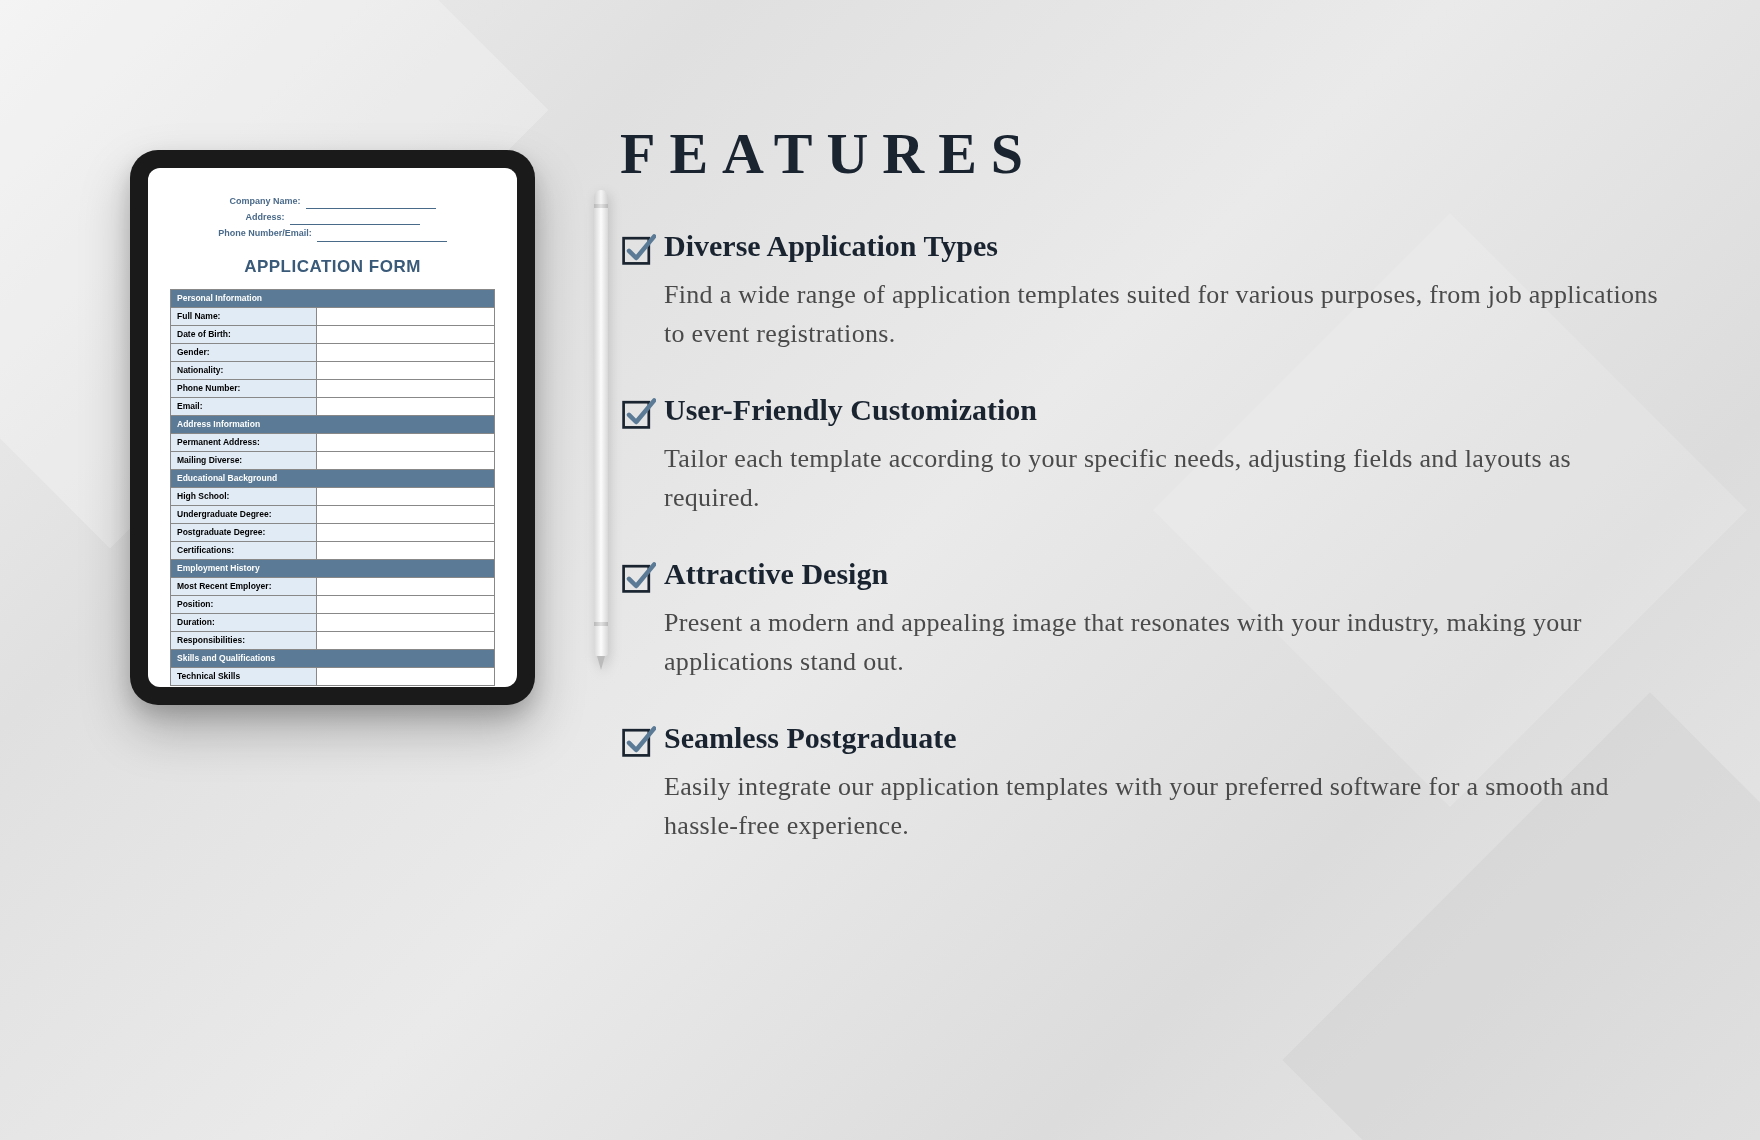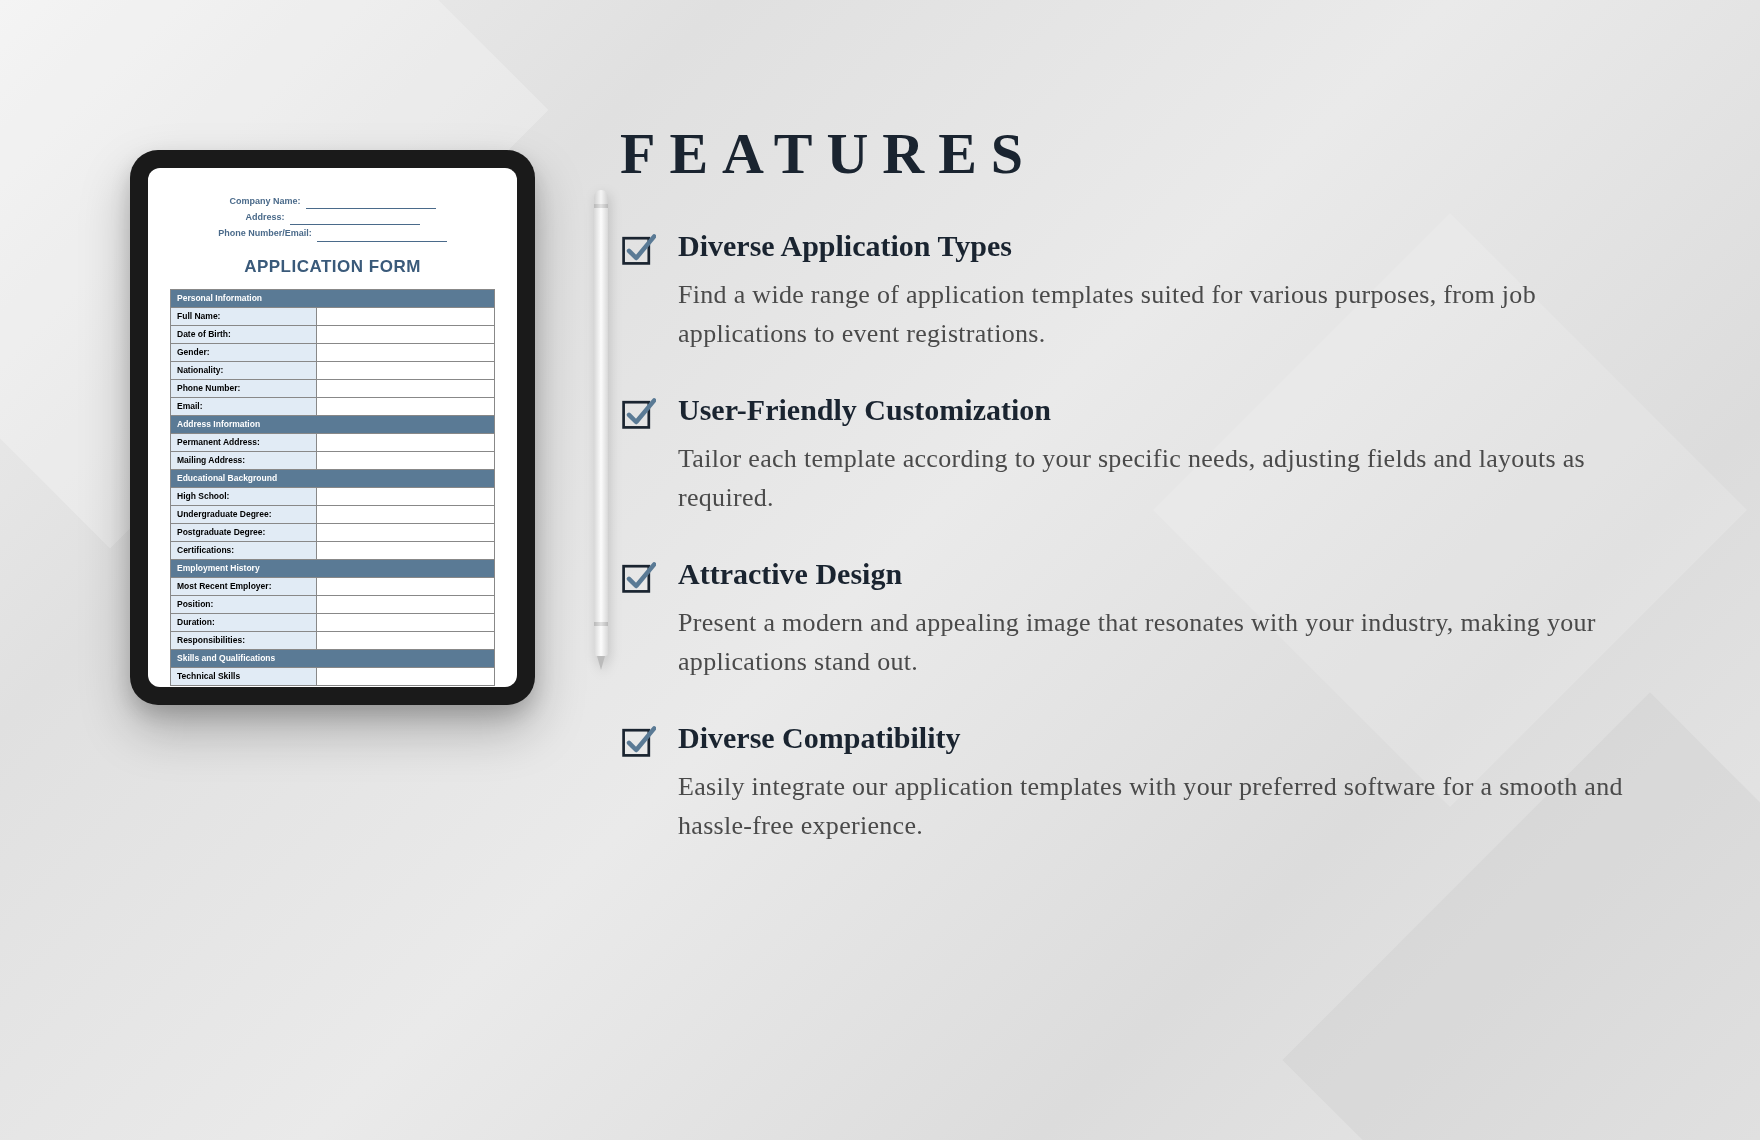--- a/index.html
+++ b/index.html
@@ -128,21 +128,21 @@
 }
 .features-heading {
   font-size: 58px;
   font-weight: 800;
   letter-spacing: 14px;
   color: #1a2430;
   margin-bottom: 42px;
 }
 .feature-item {
   display: flex;
-  gap: 22px;
+  gap: 8px;
   margin-bottom: 40px;
 }
 .check-icon {
   flex-shrink: 0;
   width: 36px;
   height: 36px;
   margin-top: 2px;
 }
 .feature-content { flex: 1; }
 .feature-title {
@@ -217,21 +217,21 @@
                 <td></td>
               </tr>
               <tr class="section-header">
                 <td colspan="2">Address Information</td>
               </tr>
               <tr class="field-row">
                 <td>Permanent Address:</td>
                 <td></td>
               </tr>
               <tr class="field-row">
-                <td>Mailing Address:</td>
+                <td>Mailing Diverse:</td>
                 <td></td>
               </tr>
               <tr class="section-header">
                 <td colspan="2">Educational Background</td>
               </tr>
               <tr class="field-row">
                 <td>High School:</td>
                 <td></td>
               </tr>
               <tr class="field-row">
@@ -318,20 +318,20 @@
       <div class="feature-title">Attractive Design</div>
       <div class="feature-desc">Present a modern and appealing image that resonates with your industry, making your applications stand out.</div>
     </div>
         </div>
         <div class="feature-item">
     <div class="check-icon"><svg viewBox="0 0 40 40" width="36" height="36">
   <rect x="4" y="8" width="28" height="28" fill="none" stroke="#1a2430" stroke-width="3"></rect>
   <path d="M 10 22 L 18 30 L 38 6" fill="none" stroke="#5a7a95" stroke-width="5" stroke-linecap="round" stroke-linejoin="round"></path>
 </svg></div>
     <div class="feature-content">
-      <div class="feature-title">Diverse Compatibility</div>
+      <div class="feature-title">Seamless Postgraduate</div>
       <div class="feature-desc">Easily integrate our application templates with your preferred software for a smooth and hassle-free experience.</div>
     </div>
         </div>
       </div>
   </div>
 
 </div>
 
 </body></html>

